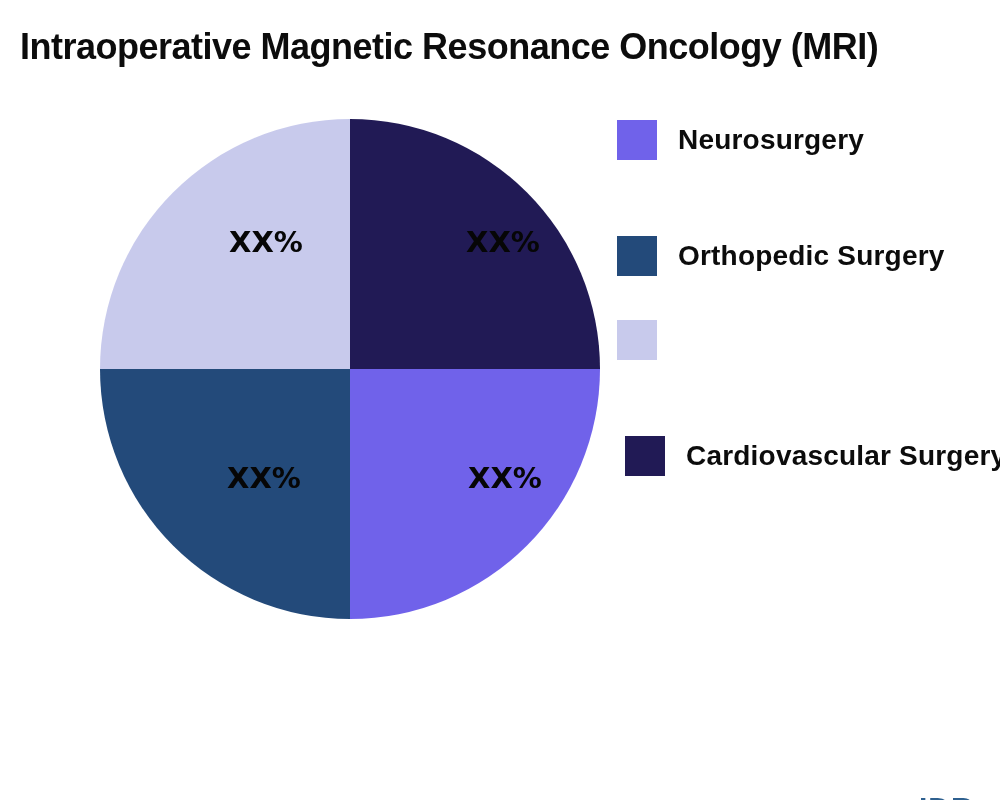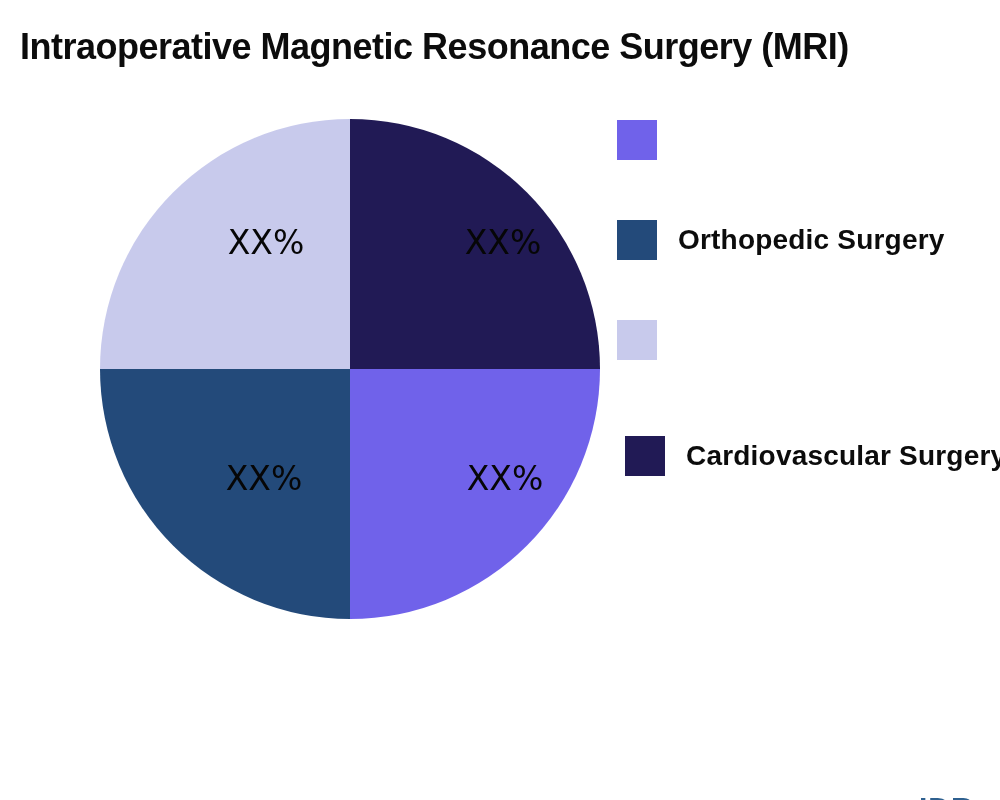--- a/index.html
+++ b/index.html
@@ -33,43 +33,43 @@
     left: 100px;
     top: 119px;
     width: 500px;
     height: 500px;
     border-radius: 50%;
   }
   .pie-label {
     position: absolute;
     transform: translate(-50%, -50%);
     font-family: "DejaVu Sans", sans-serif;
-    font-size: 33px;
-    font-weight: 400;
+    font-size: 29px;
+    font-weight: 700;
     color: #060606;
     white-space: nowrap;
   }
   .pie-label.tl { left: 166px; top: 123px; }
   .pie-label.tr { left: 403px; top: 123px; }
   .pie-label.bl { left: 164px; top: 359px; }
   .pie-label.br { left: 405px; top: 359px; }
   .legend {
     position: absolute;
     left: 617px;
     top: 120px;
   }
   .legend-item {
     position: absolute;
     left: 0;
     display: flex;
     align-items: center;
     white-space: nowrap;
   }
   .legend-item.row0 { top: 0px; }
-  .legend-item.row1 { top: 100px; text-align: center; }
+  .legend-item.row1 { top: 116px; text-align: center; }
   .legend-item.row2 { top: 200px; }
   .legend-item.row3 { top: 316px; margin-left: 8px; }
   .swatch {
     width: 40px;
     height: 40px;
     flex: 0 0 40px;
     margin-right: 21px;
   }
   .legend-label {
     font-size: 28px;
@@ -86,32 +86,33 @@
     letter-spacing: 1px;
     color: #2e608f;
     margin-top: 39px;
   }
 </style>
 </head>
 <body>
 
 <div class="canvas">
 
-  <div class="chart-title">Intraoperative Magnetic Resonance Surgery (MRI)</div>
+  <div class="chart-title">Intraoperative Magnetic Resonance Oncology (MRI)</div>
 
   <div class="pie" style="background: conic-gradient(rgb(33, 26, 85) 0deg, rgb(33, 26, 85) 25%, rgb(112, 98, 234) 0deg, rgb(112, 98, 234) 50%, rgb(35, 74, 122) 0deg, rgb(35, 74, 122) 75%, rgb(200, 202, 236) 0deg, rgb(200, 202, 236) 100%);">
     <span class="pie-label tl">XX%</span>
     <span class="pie-label tr">XX%</span>
     <span class="pie-label bl">XX%</span>
     <span class="pie-label br">XX%</span>
   </div>
 
   <div class="legend">
     <div class="legend-item row0">
       <span class="swatch" style="background: rgb(112, 98, 234);"></span>
+      <span class="legend-label">Neurosurgery</span>
     </div>
     <div class="legend-item row1">
       <span class="swatch" style="background: rgb(35, 74, 122);"></span>
       <span class="legend-label">Orthopedic Surgery</span>
     </div>
     <div class="legend-item row2">
       <span class="swatch" style="background: rgb(200, 202, 236);"></span>
     </div>
     <div class="legend-item row3">
       <span class="swatch" style="background: rgb(33, 26, 85);"></span>

